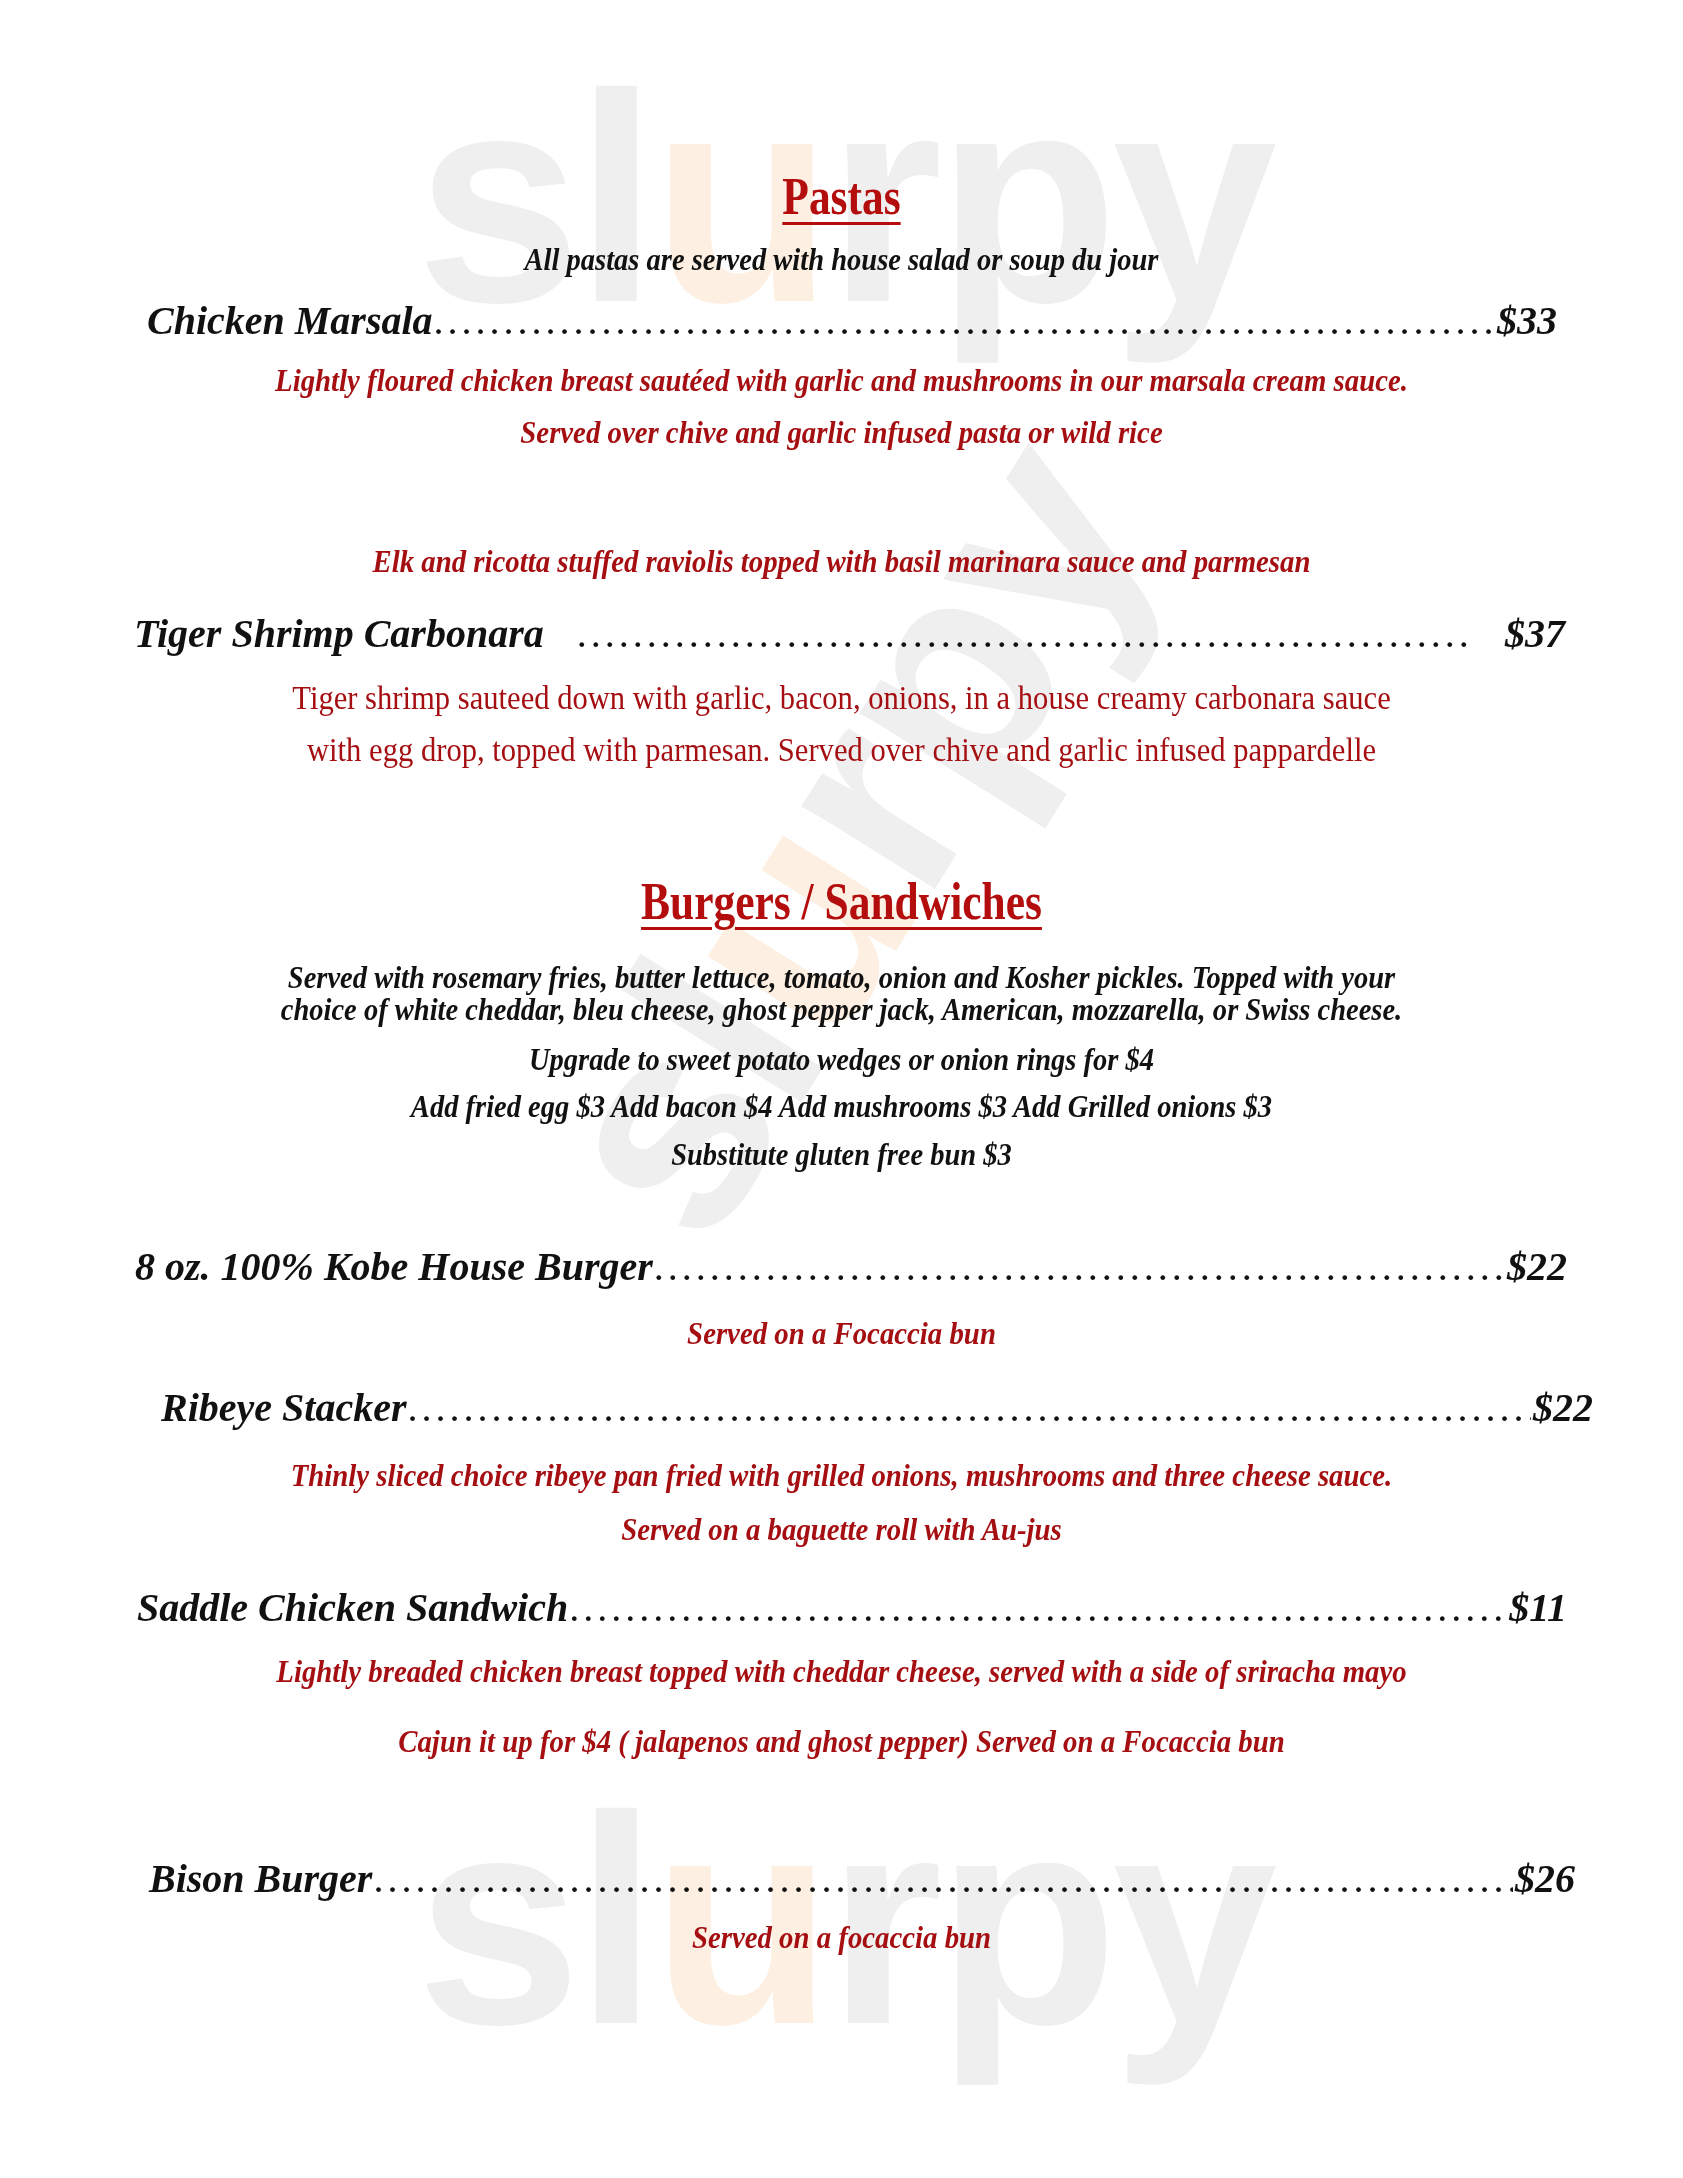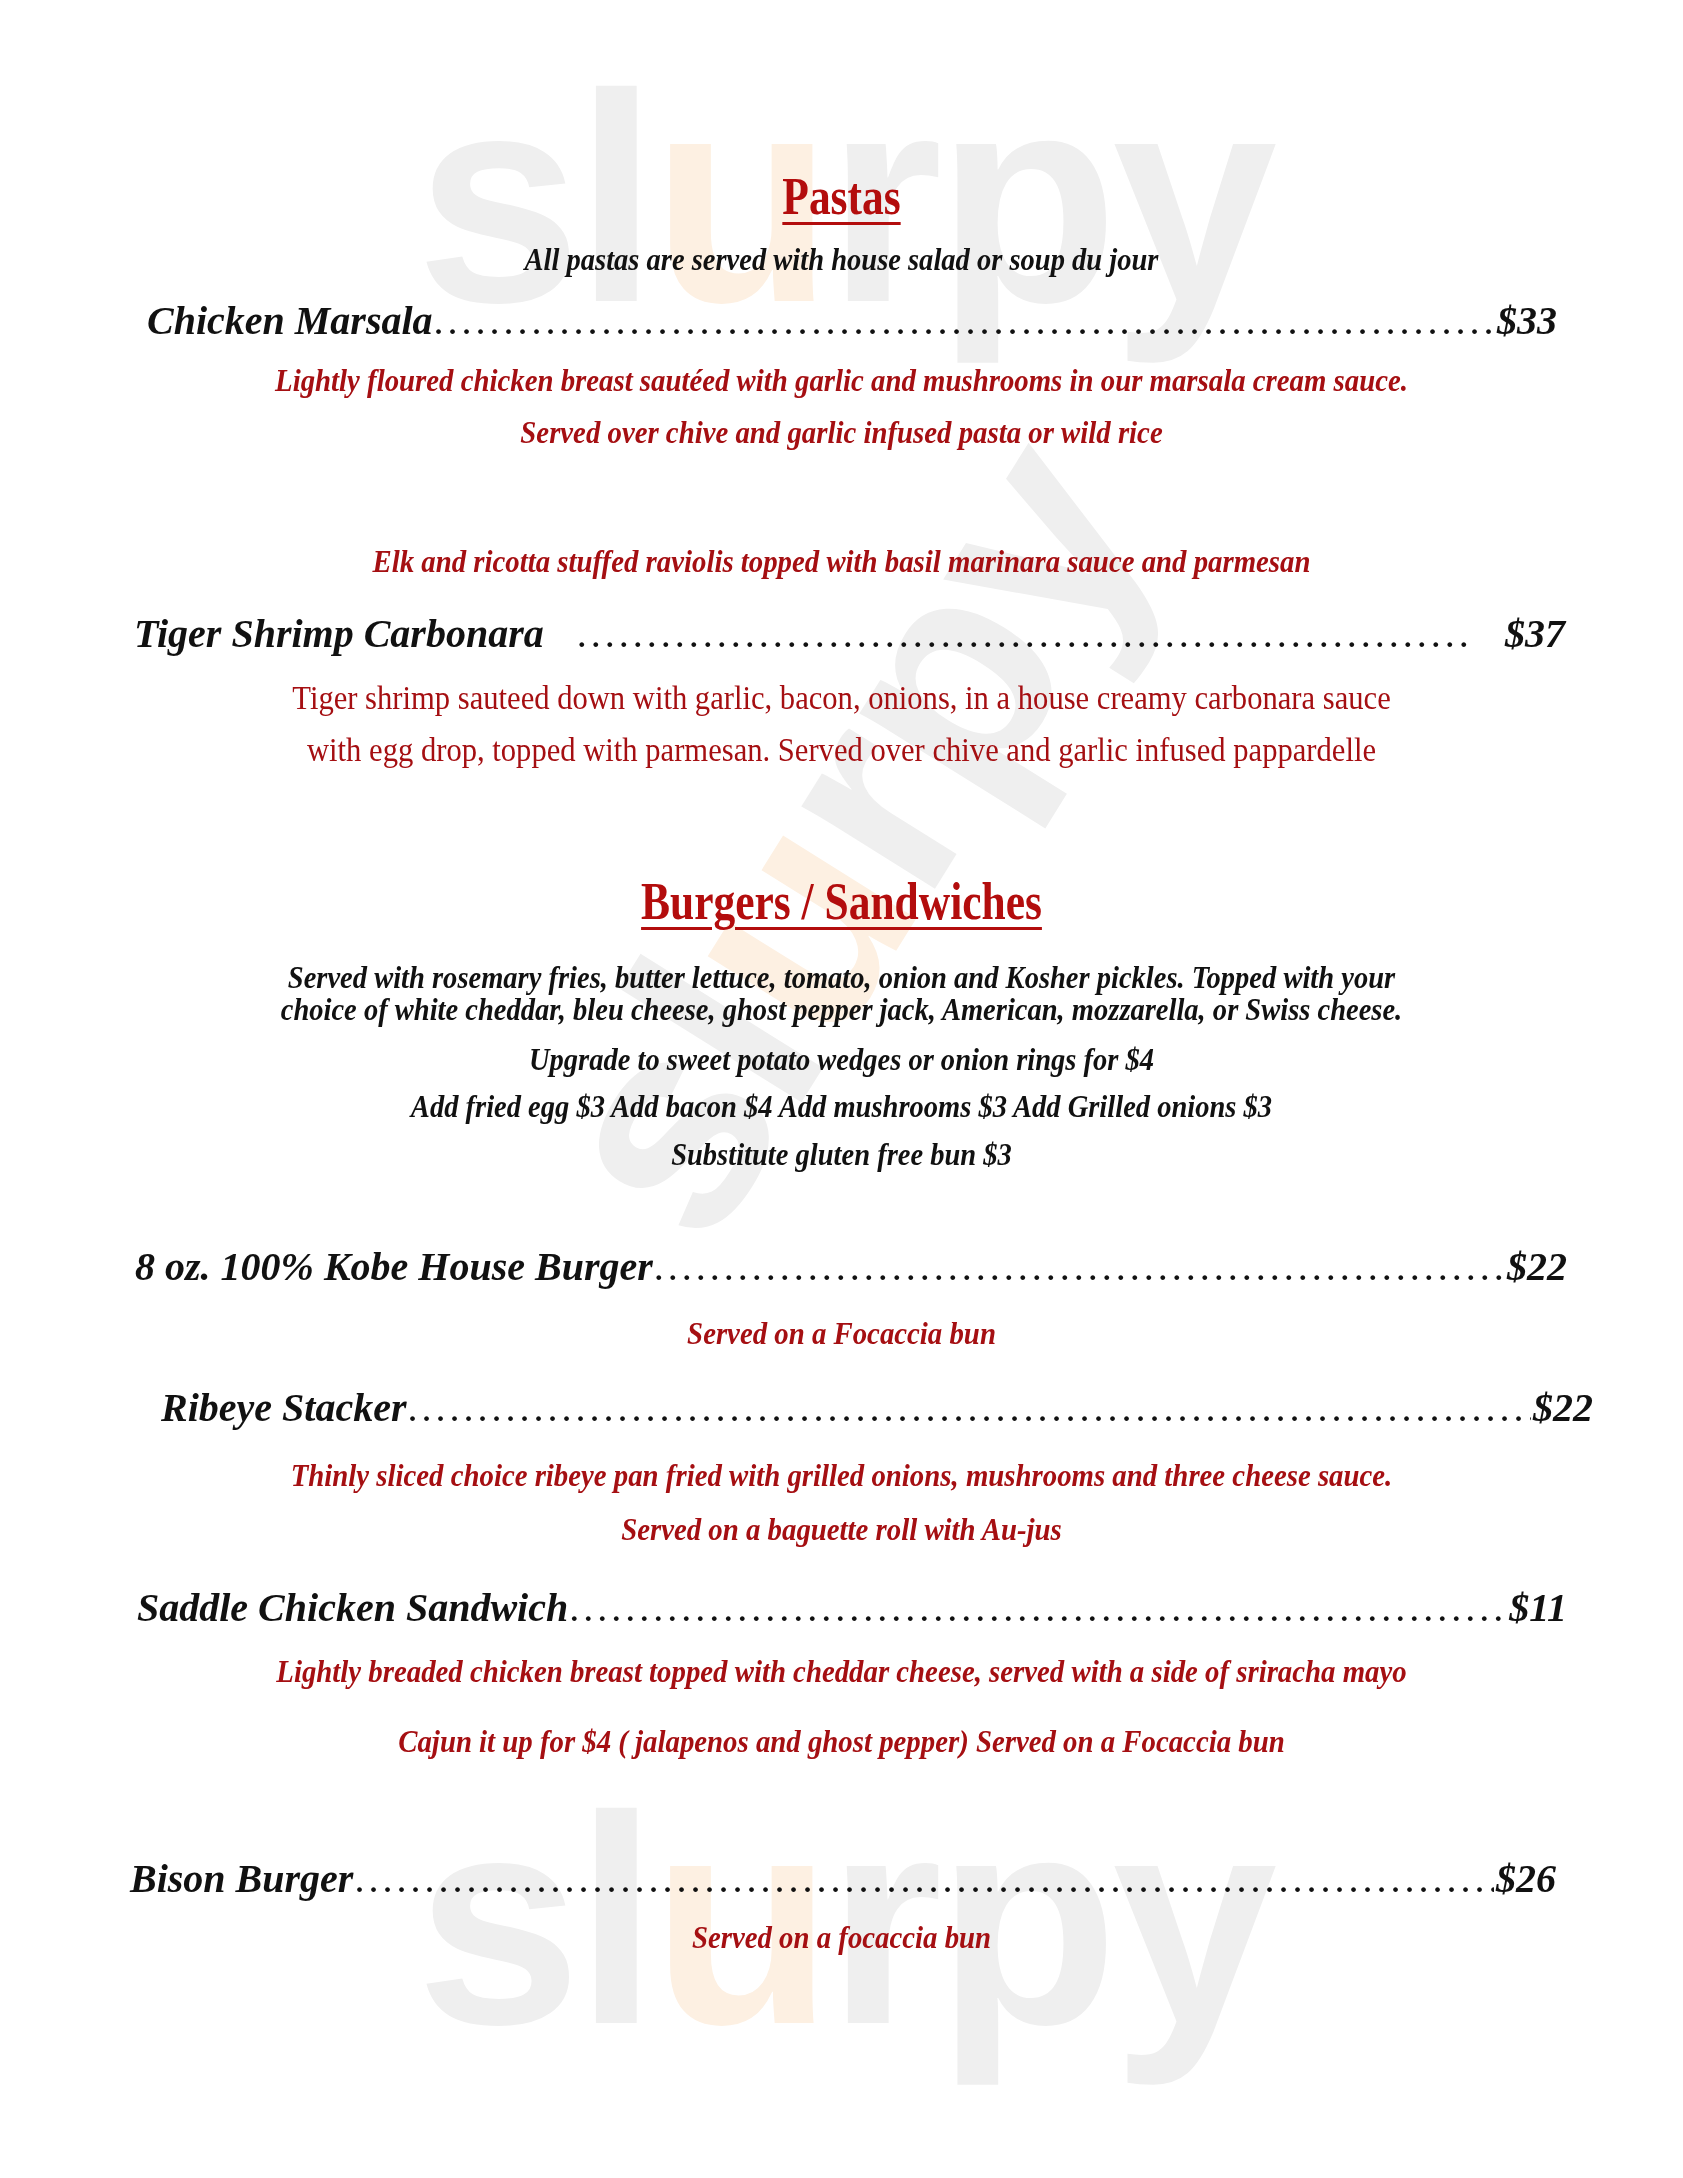--- a/index.html
+++ b/index.html
@@ -83,21 +83,21 @@
   <div class="abs center desc" style="top:1511px;">Served on a baguette roll with Au-jus</div>
 
   <div class="abs item" style="top:1584px; left:137px; width:1430px;">
     <span class="name">Saddle Chicken Sandwich</span>
     <span class="dots"></span>
     <span class="price">$11</span>
   </div>
   <div class="abs center desc" style="top:1653px;">Lightly breaded chicken breast topped with cheddar cheese, served with a side of sriracha mayo</div>
   <div class="abs center desc" style="top:1723px;">Cajun it up for $4 ( jalapenos and ghost pepper) Served on a Focaccia bun</div>
 
-  <div class="abs item" style="top:1855px; left:130px; width:1426px;">
+  <div class="abs item" style="top:1855px; left:149px; width:1426px;">
     <span class="name">Bison Burger</span>
     <span class="dots"></span>
     <span class="price">$26</span>
   </div>
   <div class="abs center desc" style="top:1919px;">Served on a focaccia bun</div>
 
 </div>
 
 
 </body></html>

